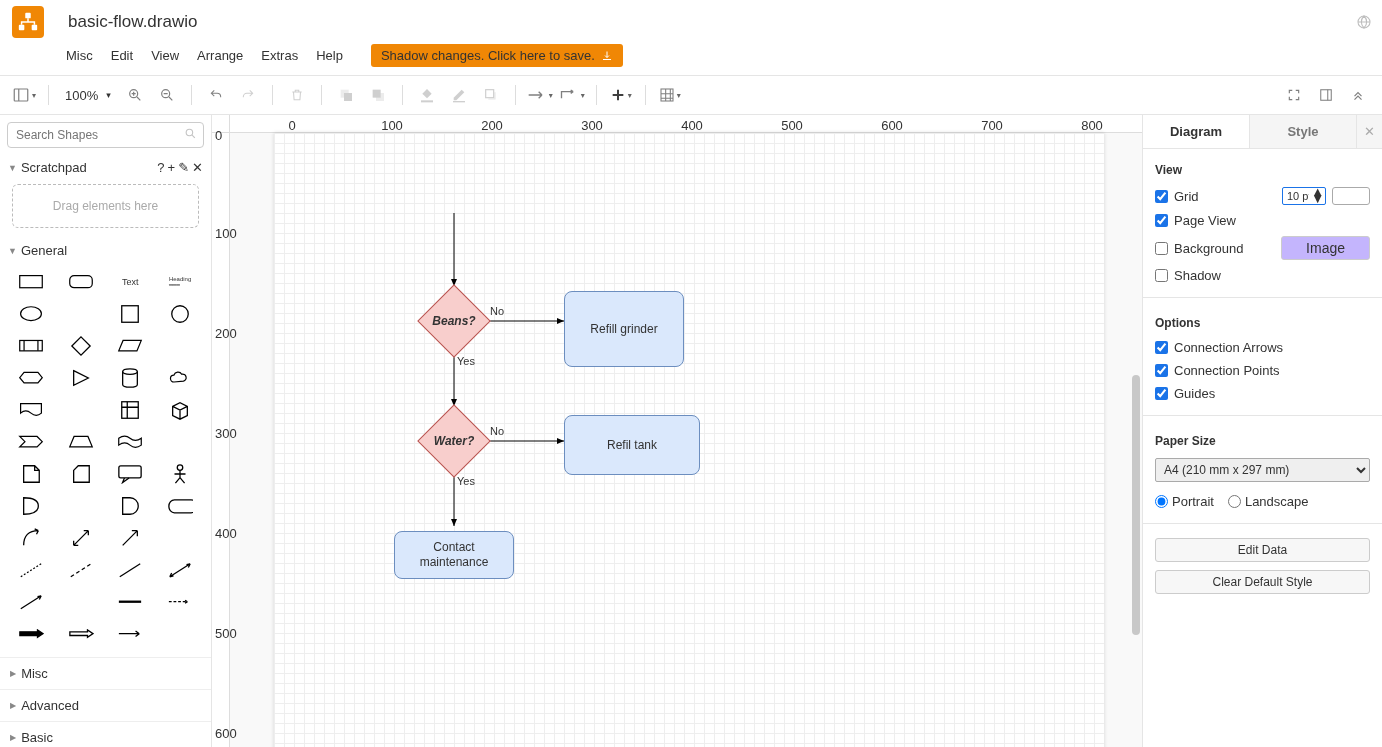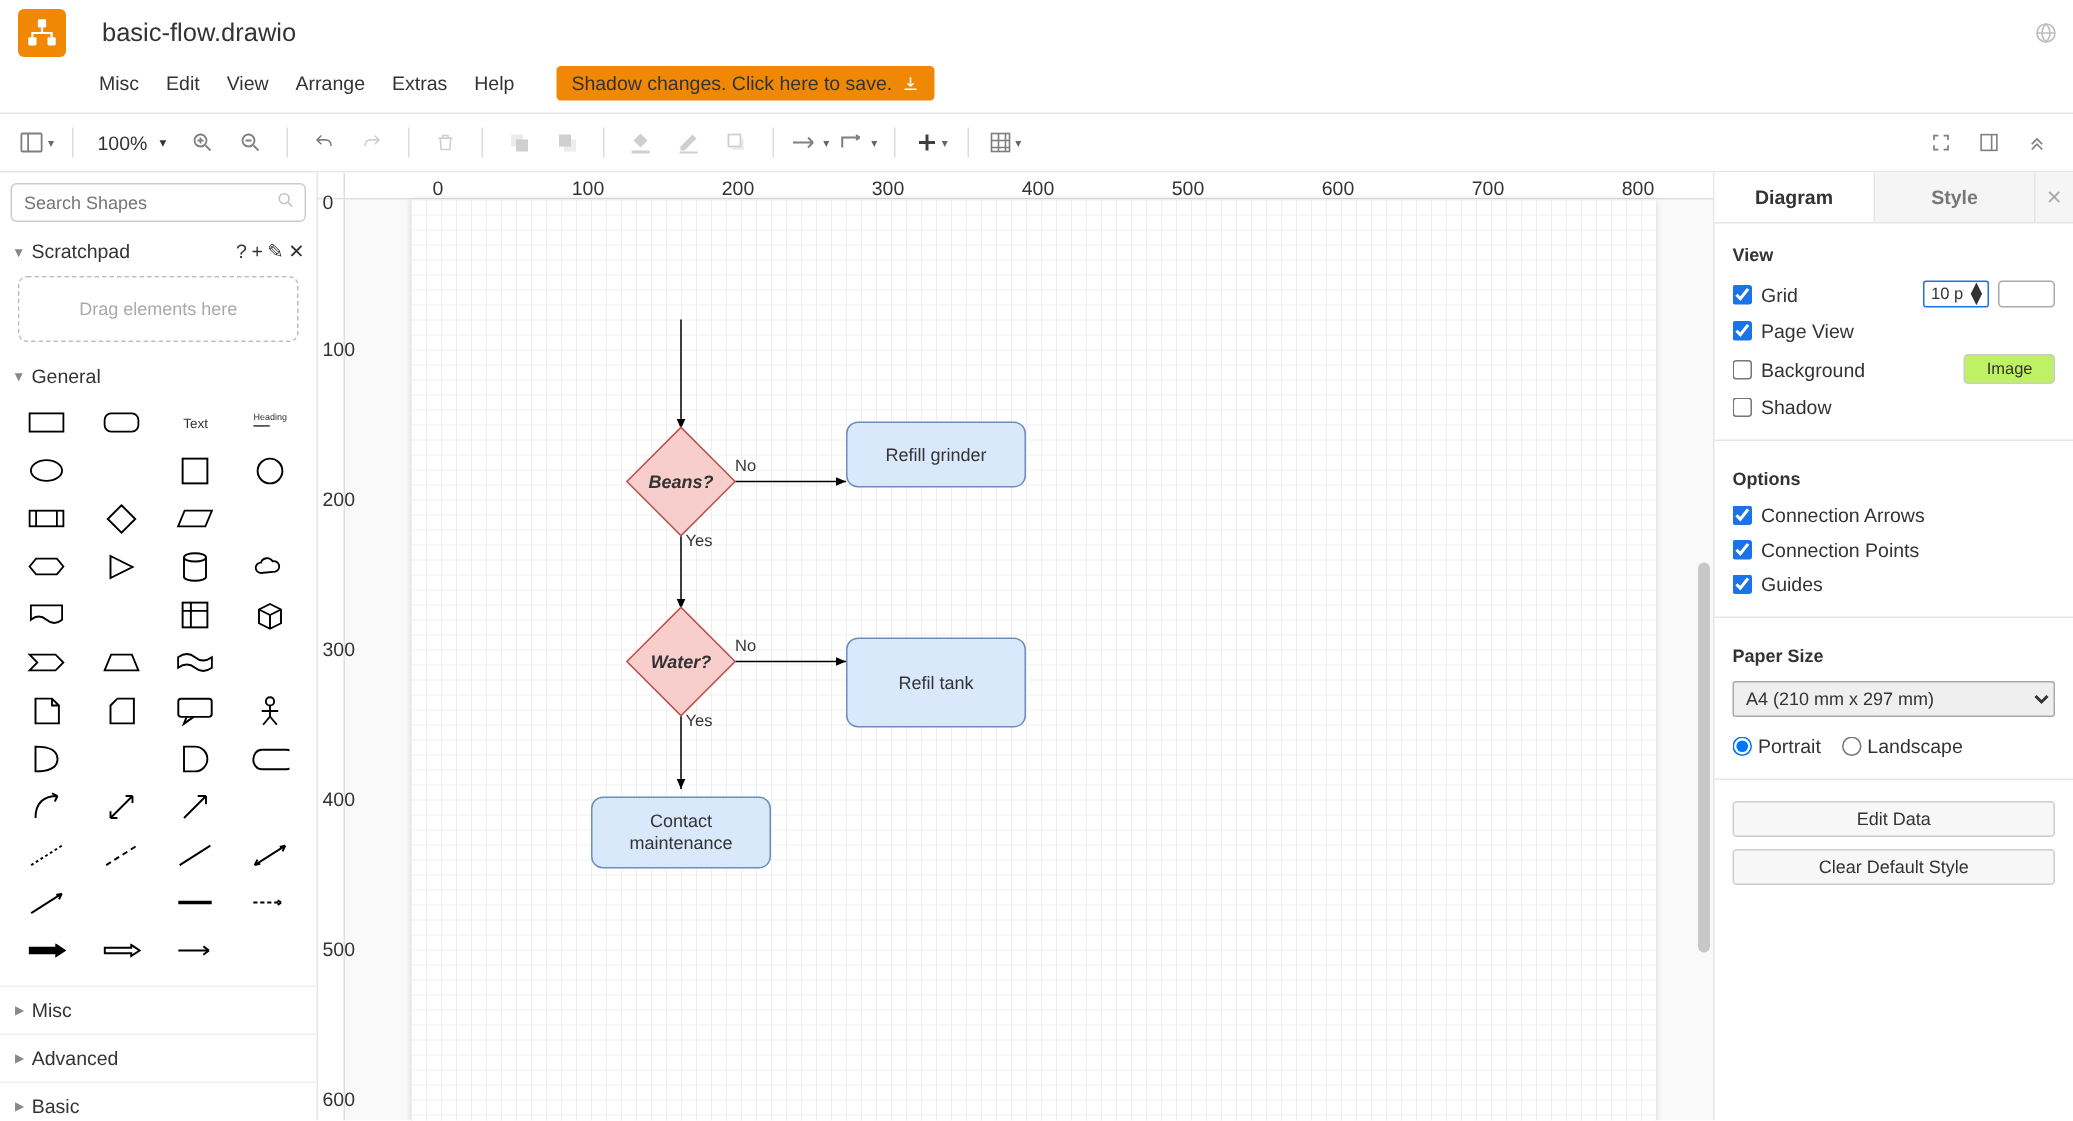--- a/index.html
+++ b/index.html
@@ -71,21 +71,21 @@
 .tabs{display:flex;border-bottom:1px solid #e5e5e5}
 .tab{flex:1;text-align:center;padding:9px 0;font-size:13px;cursor:pointer;color:#777;background:#f5f5f5;font-weight:600}
 .tab.active{background:#fff;color:#333;border-right:1px solid #e5e5e5}
 .tab-close{width:26px;display:flex;align-items:center;justify-content:center;color:#aaa;cursor:pointer;background:#f5f5f5;border-left:1px solid #e5e5e5}
 .panel-body{padding:10px 12px;overflow:auto;display:flex;flex-direction:column;gap:8px}
 .phdr{font-weight:600;font-size:12px;margin-top:4px;margin-bottom:2px}
 .row{display:flex;align-items:center;gap:6px;font-size:12px}
 .row input[type=checkbox]{accent-color:#1a73e8}
 .grid-val{width:44px;text-align:right;border:1px solid #1a73e8;padding:2px 16px 2px 4px;font-size:11px;border-radius:2px}
 .swatch{width:38px;height:18px;border:1px solid #aaa;background:#fff;border-radius:3px;cursor:pointer}
-.btnline{border:1px solid #ccc;background:#bef264;border-radius:3px;padding:3px 14px;font-size:11px;cursor:pointer}
+.btnline{border:1px solid #ccc;background:#c4b5fd;border-radius:3px;padding:3px 24px;font-size:14px;cursor:pointer}
 .fullbtn{border:1px solid #ccc;background:#f7f7f7;border-radius:3px;padding:4px 0;text-align:center;font-size:12px;cursor:pointer}
 select.paper{width:100%;border:1px solid #aaa;padding:3px 4px;font-size:12px;border-radius:2px}
 hr.div{border:none;border-top:1px solid #e5e5e5;margin:6px -12px}
 </style>
 </head>
 <body>
 
 <div class="titlebar">
   <div class="app-logo">
     <svg viewBox="0 0 24 24">
@@ -533,28 +533,28 @@
         <path d="M180 224 V 273" stroke="#000" fill="none" marker-end="url(#ah)"></path>
         <path d="M216 308 H 290" stroke="#000" fill="none" marker-end="url(#ah)"></path>
         <path d="M180 344 V 393" stroke="#000" fill="none" marker-end="url(#ah)"></path>
       </svg>
       <div class="diamond" style="left:144px;top:152px">
           <div class="rot"></div>
           <div class="lbl">Beans?</div>
         </div>
       <div class="edge-lbl" style="left:216px;top:172px">No</div>
       <div class="edge-lbl" style="left:183px;top:222px">Yes</div>
-      <div class="node" style="left:290px;top:148px;width:120px;height:44px">Refill grinder</div>
+      <div class="node" style="left:290px;top:158px;width:120px;height:76px">Refill grinder</div>
       <div class="diamond" style="left:144px;top:272px">
           <div class="rot"></div>
           <div class="lbl">Water?</div>
         </div>
       <div class="edge-lbl" style="left:216px;top:292px">No</div>
       <div class="edge-lbl" style="left:183px;top:342px">Yes</div>
-      <div class="node" style="left:290px;top:292px;width:120px;height:60px">Refil tank</div>
+      <div class="node" style="left:290px;top:282px;width:136px;height:60px">Refil tank</div>
       <div class="node" style="left:120px;top:398px;width:120px;height:48px">Contact maintenance</div>
     </div>
     <div class="vscroll"></div>
   </div>
 
   <div class="right">
     <div class="tabs">
       <div class="tab active">Diagram</div>
       <div class="tab">Style</div>
       <div class="tab-close">✕</div>

